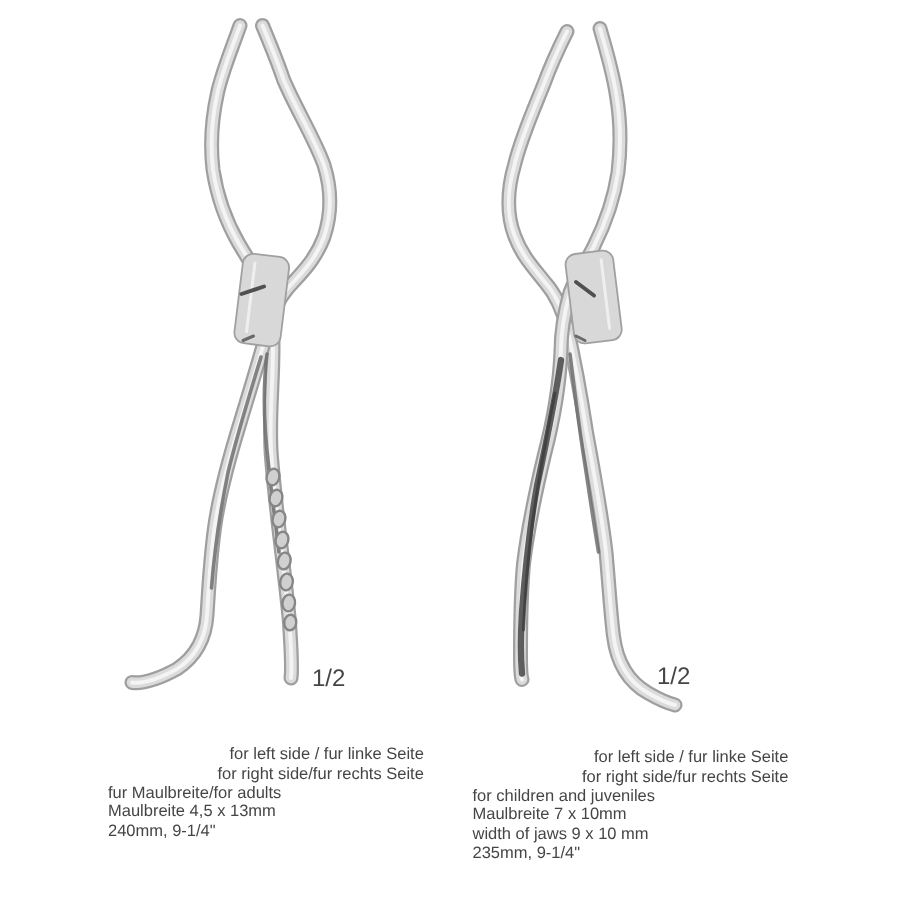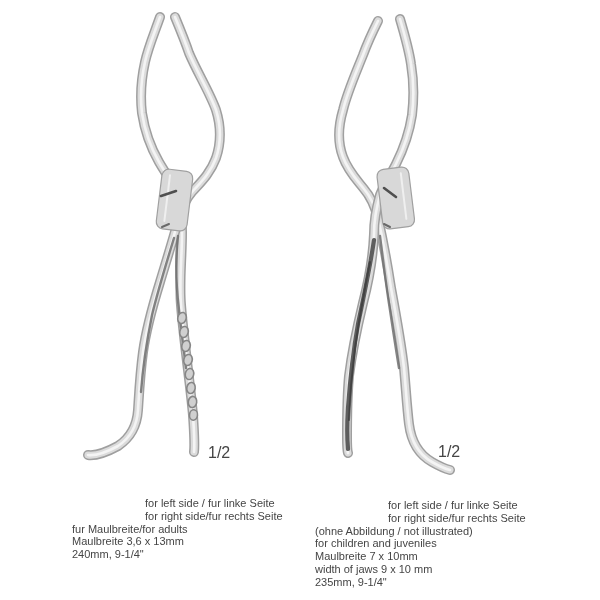--- a/index.html
+++ b/index.html
@@ -17,21 +17,21 @@
   .shade-core{fill:none;stroke:#383838;stroke-width:2px;stroke-linecap:round;opacity:.7;}
   .joint{fill:#d8d8d8;stroke:#a0a0a0;stroke-width:1.2px;}
   .joint-hl{fill:none;stroke:#efefef;stroke-width:2px;stroke-linecap:round;}
   .dash{stroke:#4f4f4f;stroke-width:2.6px;stroke-linecap:round;}
   .dash-sm{stroke:#6a6a6a;stroke-width:2px;stroke-linecap:round;}
   .serration{fill:#d0d0d0;stroke:#868686;stroke-width:1.6px;}
   
   .caption{position:absolute;font-size:11px;line-height:12.8px;white-space:nowrap;color:#454545;}
   .caption-left{left:72px;top:497px;}
   .caption-right{left:315px;top:499px;}
-  .caption .line.indent{padding-left:73px;}
+  .caption .line.indent{padding-left:73px;text-align:right;}
   .scale-label{position:absolute;font-size:16px;color:#454545;}
   .scale-left{left:208px;top:444px;}
   .scale-right{left:438px;top:443px;}
 </style>
 </head>
 <body>
 
 <div class="page">
 
   <svg class="figures-svg" viewBox="0 0 600 600" aria-hidden="true">
@@ -91,27 +91,26 @@
     </g>
   </svg>
 
   <span class="scale-label scale-left">1/2</span>
   <span class="scale-label scale-right">1/2</span>
 
   <div class="caption caption-left">
     <div class="line indent">for left side / fur linke Seite</div>
     <div class="line indent">for right side/fur rechts Seite</div>
     <div class="line">fur Maulbreite/for adults</div>
-    <div class="line">Maulbreite 3,6 x 13mm</div>
+    <div class="line">Maulbreite 4,5 x 13mm</div>
     <div class="line">240mm, 9-1/4"</div>
   </div>
 
   <div class="caption caption-right">
     <div class="line indent">for left side / fur linke Seite</div>
     <div class="line indent">for right side/fur rechts Seite</div>
-    <div class="line">(ohne Abbildung / not illustrated)</div>
     <div class="line">for children and juveniles</div>
     <div class="line">Maulbreite 7 x 10mm</div>
     <div class="line">width of jaws 9 x 10 mm</div>
     <div class="line">235mm, 9-1/4"</div>
   </div>
 
 </div>
 
 </body></html>

